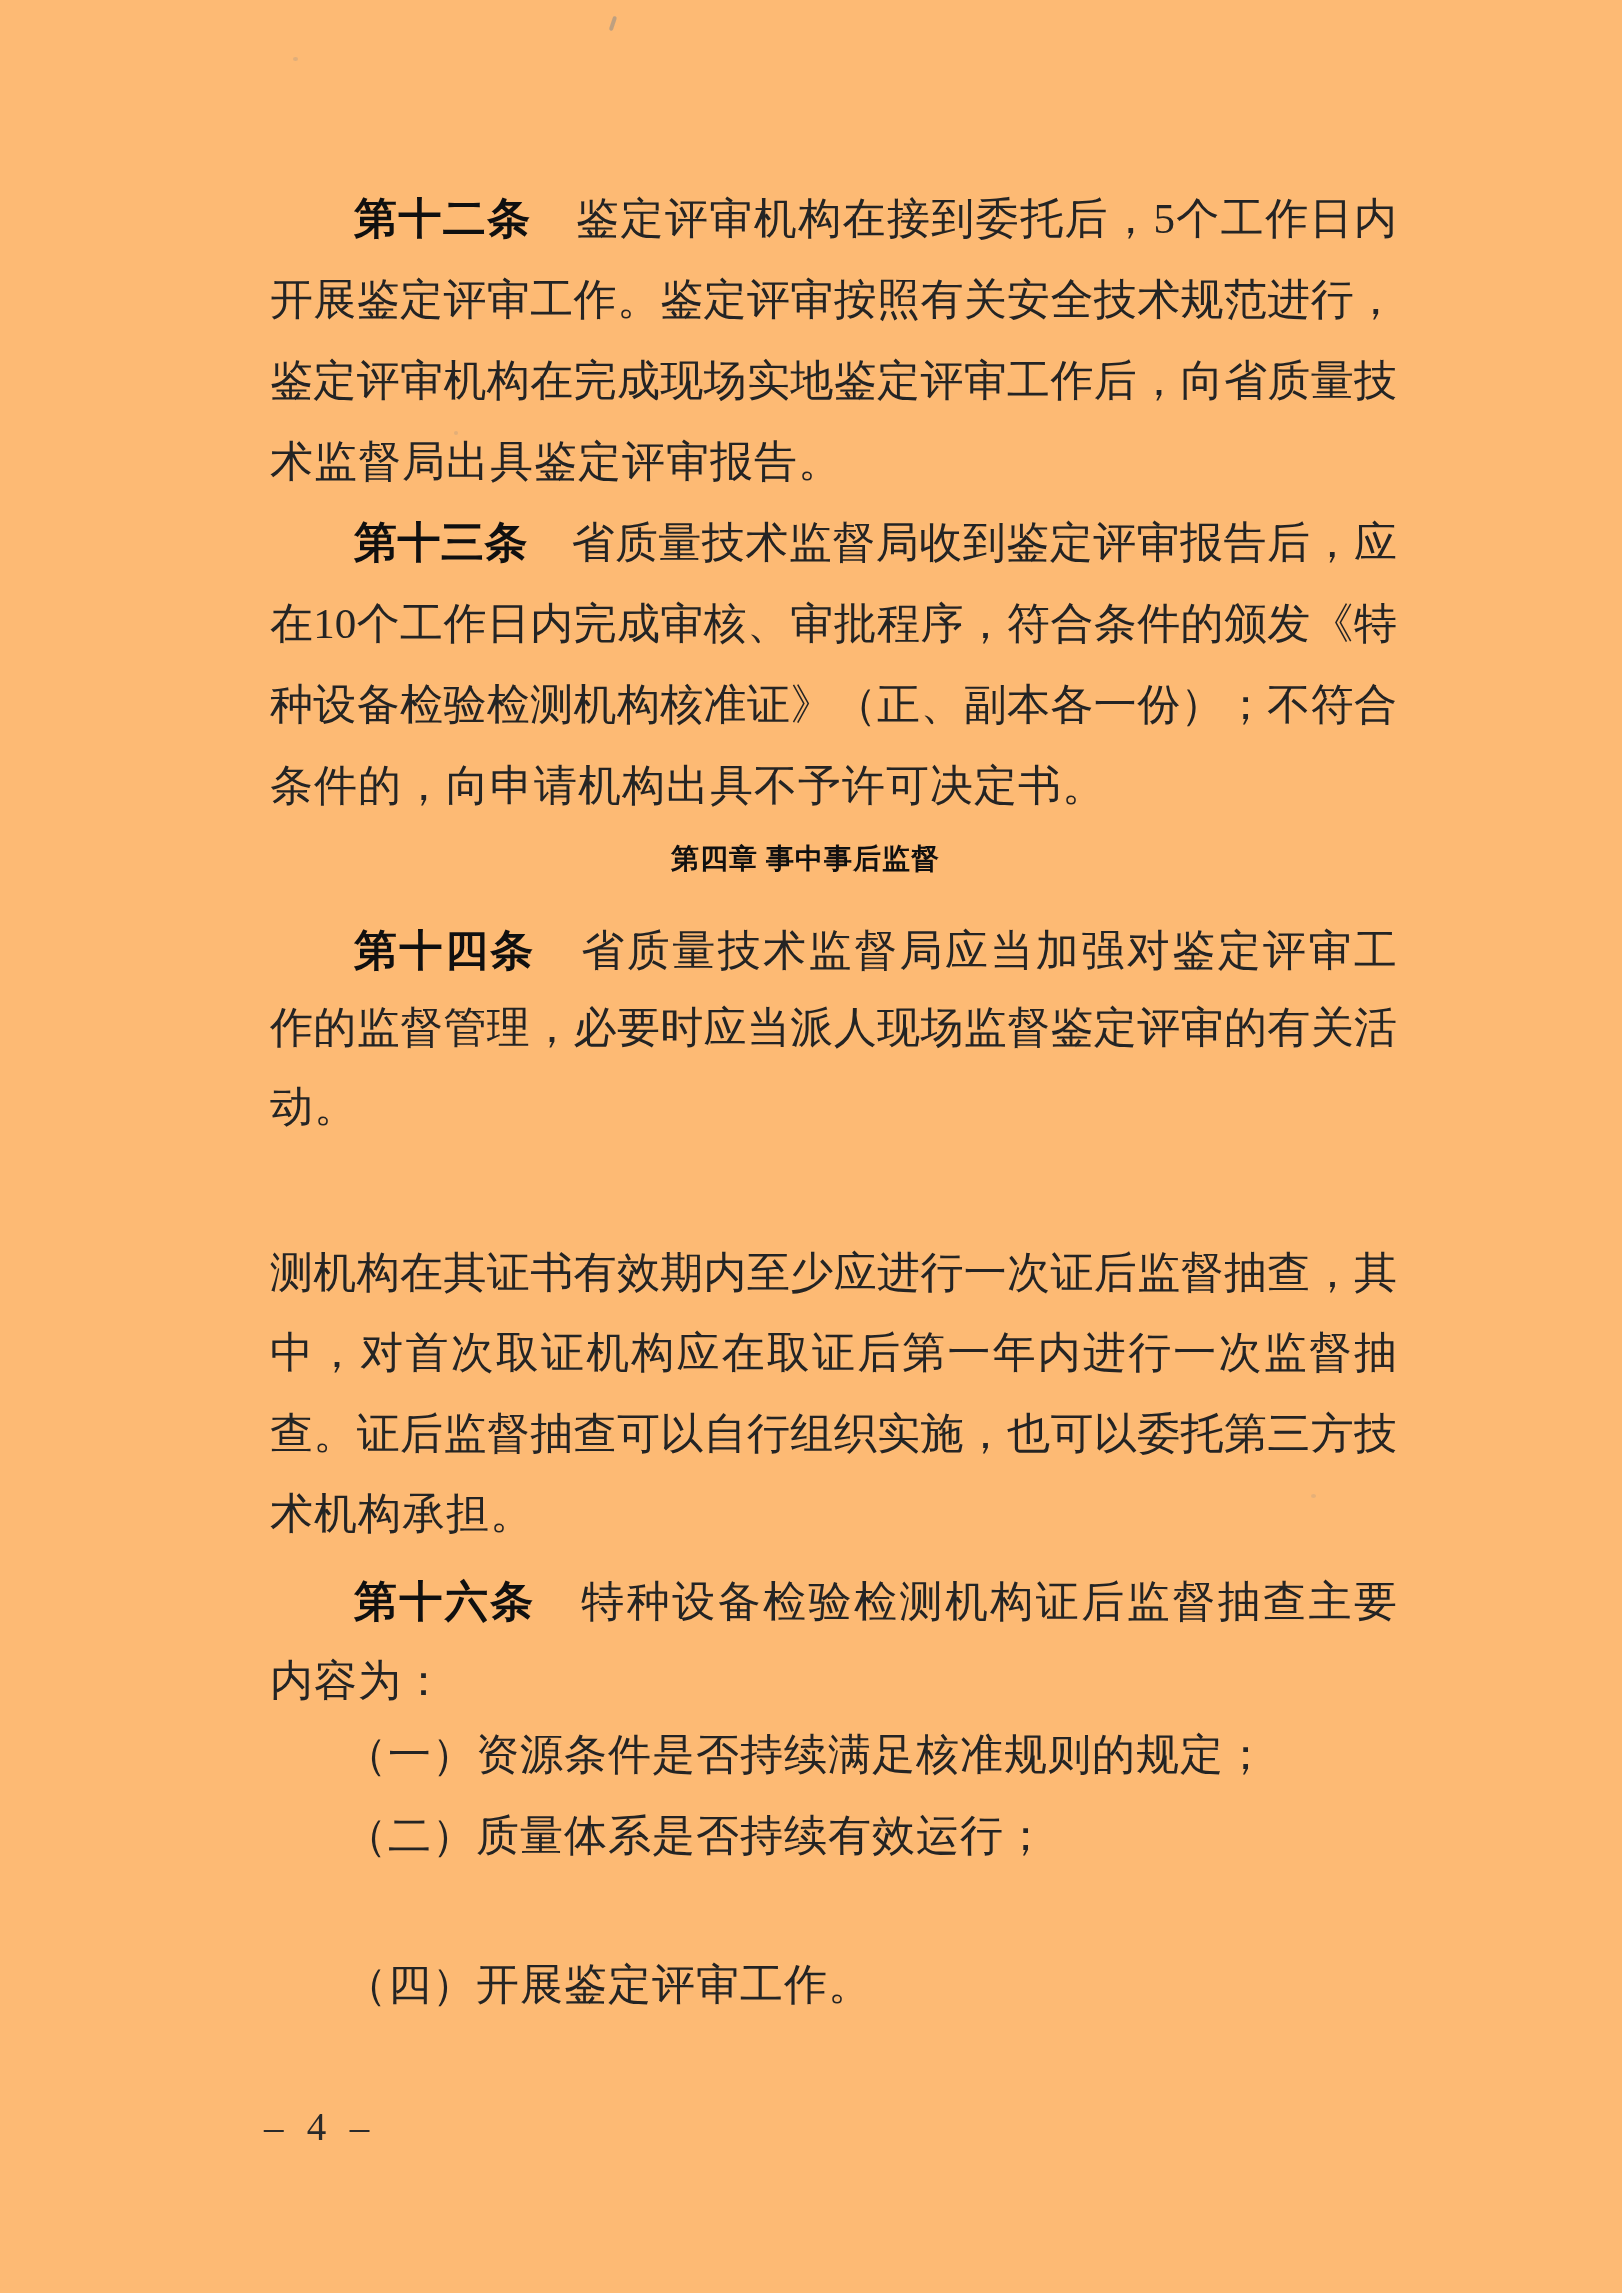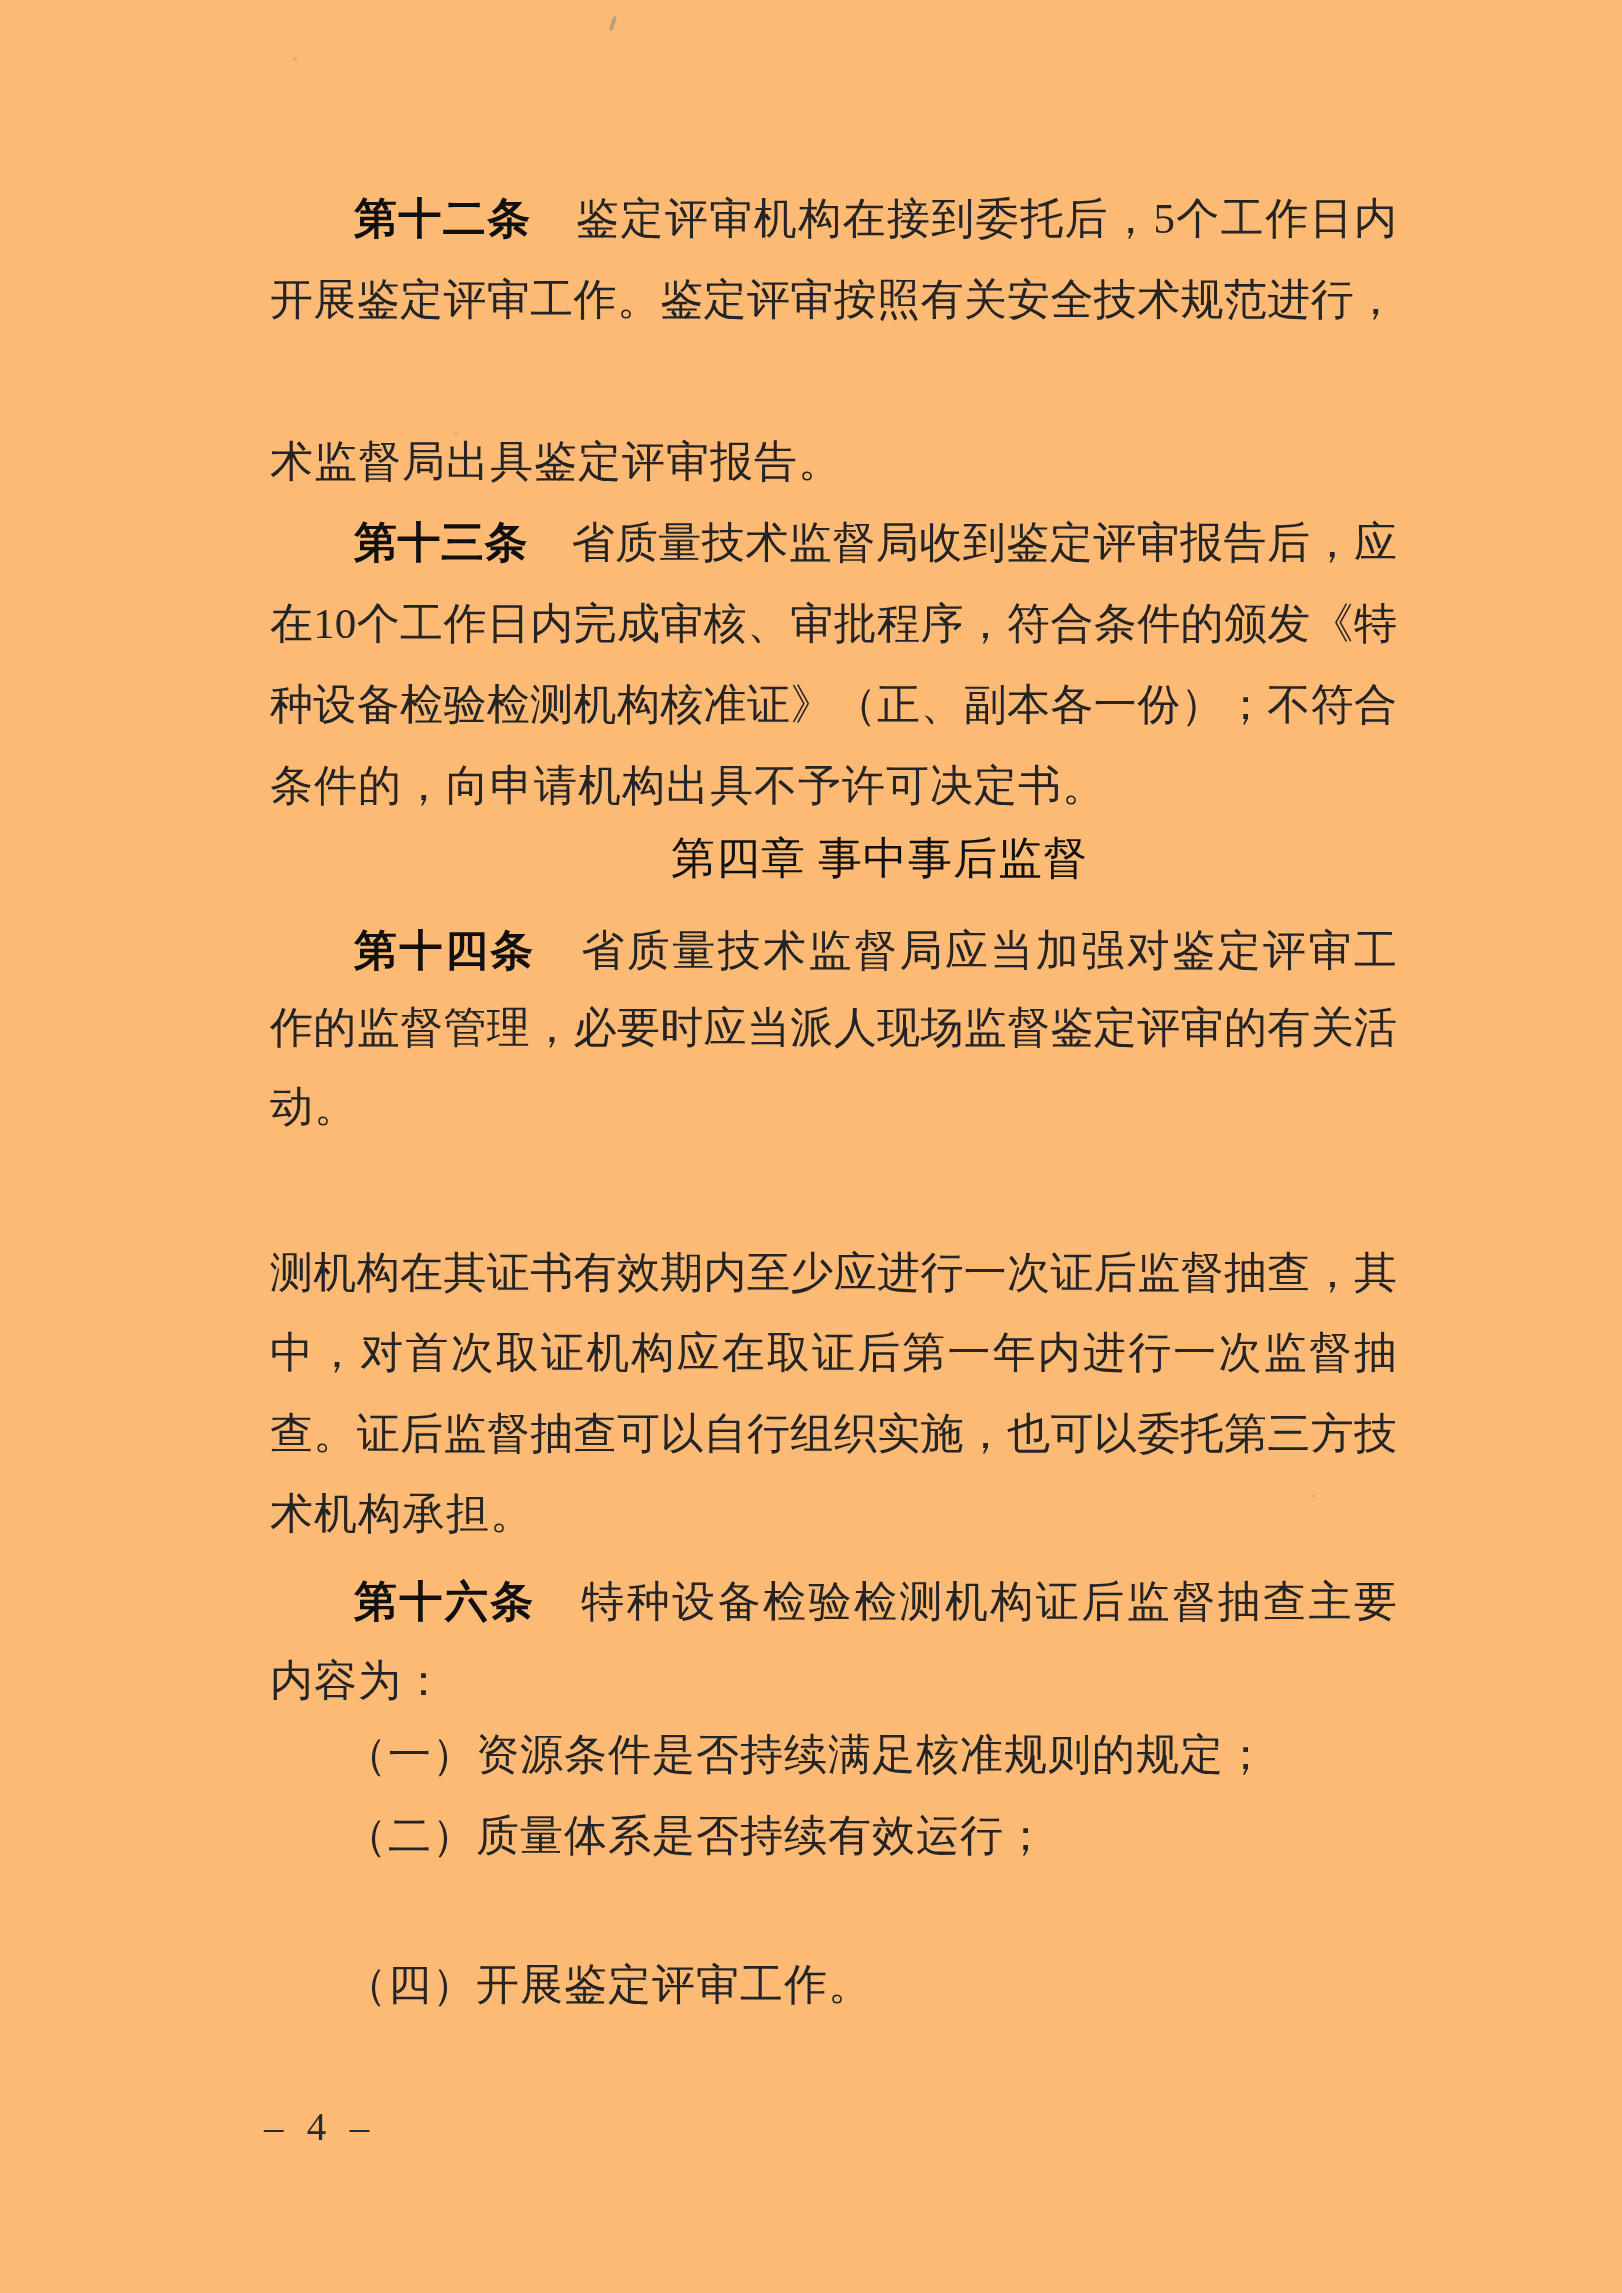--- a/index.html
+++ b/index.html
@@ -31,22 +31,22 @@
   .list{padding-left:74px;letter-spacing:1px;}
   .end{letter-spacing:1px;}
   .lead{
     font-weight:700;
     color:#101010;
     letter-spacing:0;
   }
   #chapter-heading{
     position:absolute;
     left:671px;top:829px;
-    font-size:44px;line-height:59px;
-    font-weight:400;
+    font-size:28px;line-height:59px;
+    font-weight:700;
     color:#101010;
     white-space:nowrap;
     letter-spacing:1px;
   }
   #page-number{
     position:absolute;
     left:264px;top:2103px;
     font-size:39px;line-height:47px;
     letter-spacing:6.8px;
     color:#2a2a2a;
@@ -65,20 +65,21 @@
 
   <div class="speck" id="speck-1"></div>
   <div class="speck" id="speck-2"></div>
   <div class="speck" id="speck-3"></div>
   <div class="speck" id="speck-4"></div>
 
   <div class="ln just ind" style="top:189px">
     <span class="lead">第十二条</span><span>　鉴定评审机构在接到委托后，5个工作日内</span>
   </div>
   <div class="ln just" style="top:270px">开展鉴定评审工作。鉴定评审按照有关安全技术规范进行，</div>
+  <div class="ln just" style="top:351px">鉴定评审机构在完成现场实地鉴定评审工作后，向省质量技</div>
   <div class="ln end" style="top:432px">术监督局出具鉴定评审报告。</div>
 
   <div class="ln just ind" style="top:513px">
     <span class="lead">第十三条</span><span>　省质量技术监督局收到鉴定评审报告后，应</span>
   </div>
   <div class="ln just" style="top:594px">在10个工作日内完成审核、审批程序，符合条件的颁发《特</div>
   <div class="ln just" style="top:675px">种设备检验检测机构核准证》（正、副本各一份）；不符合</div>
   <div class="ln end" style="top:756px">条件的，向申请机构出具不予许可决定书。</div>
 
   <div id="chapter-heading">第四章 事中事后监督</div>

